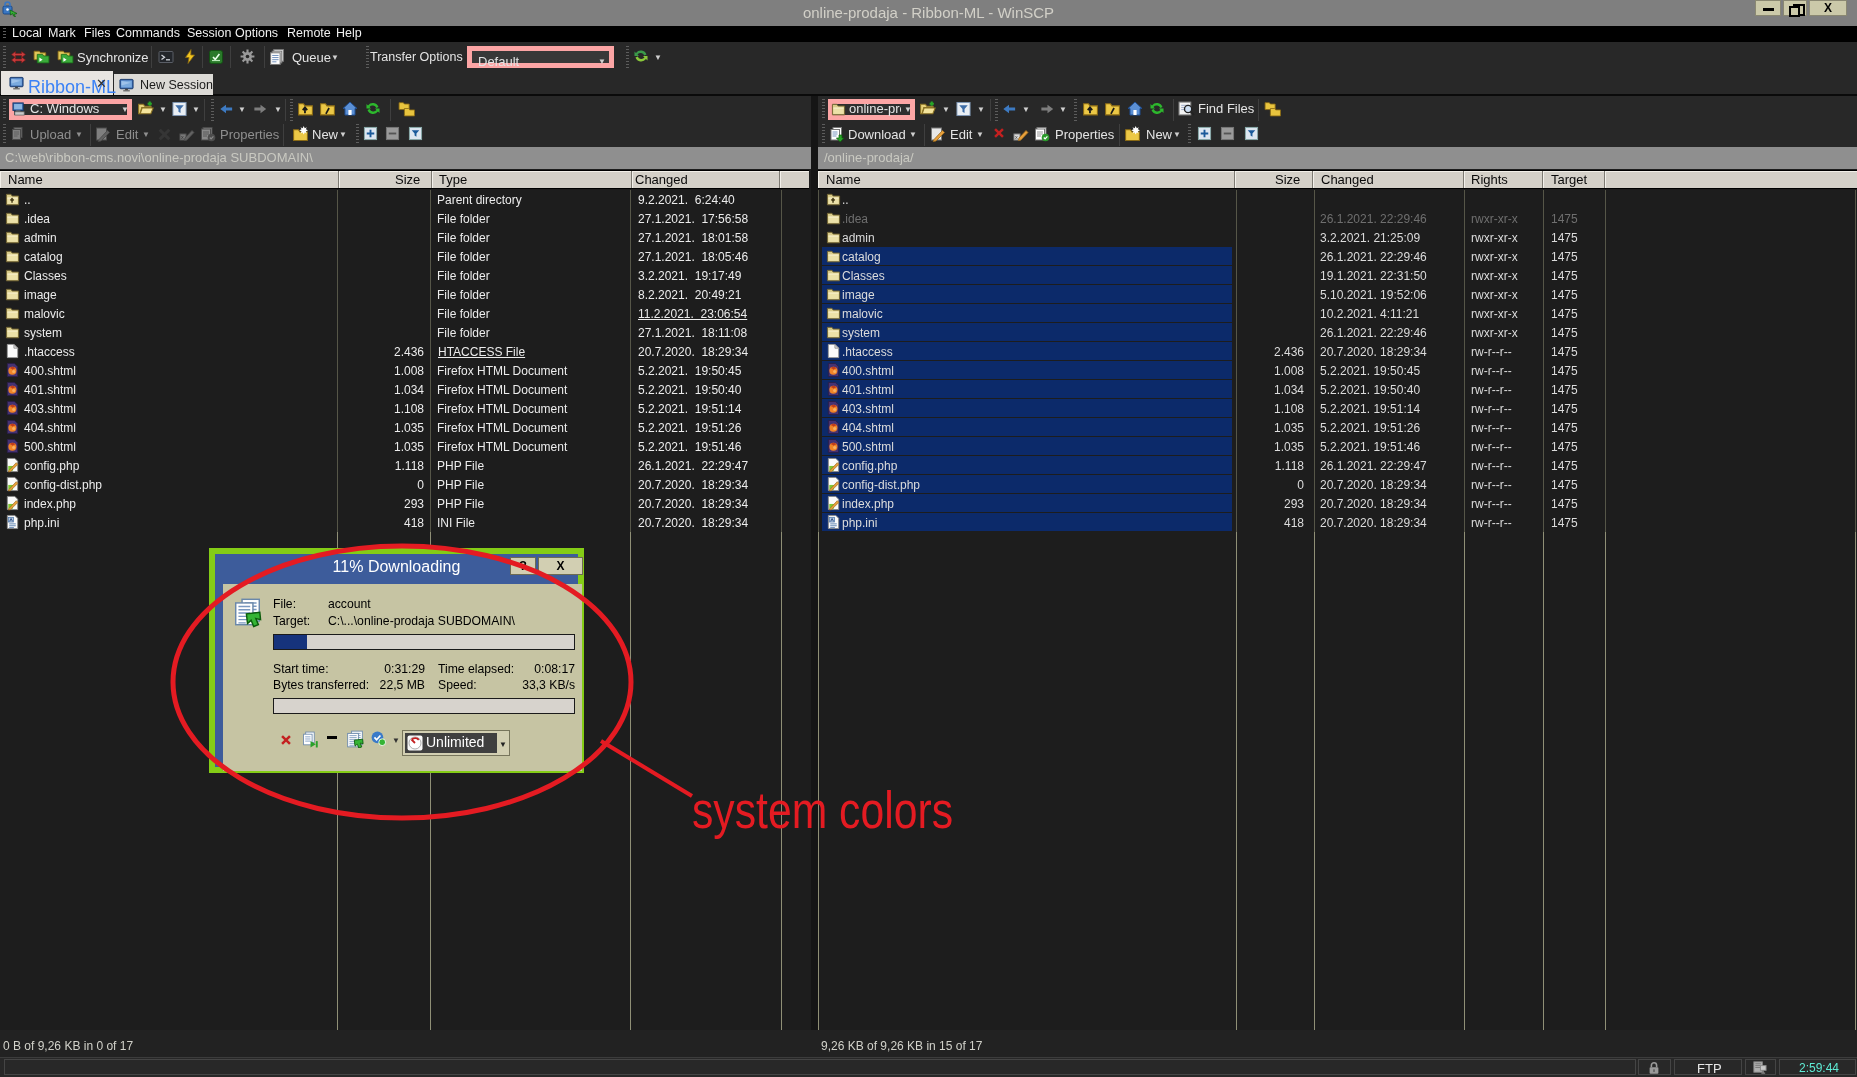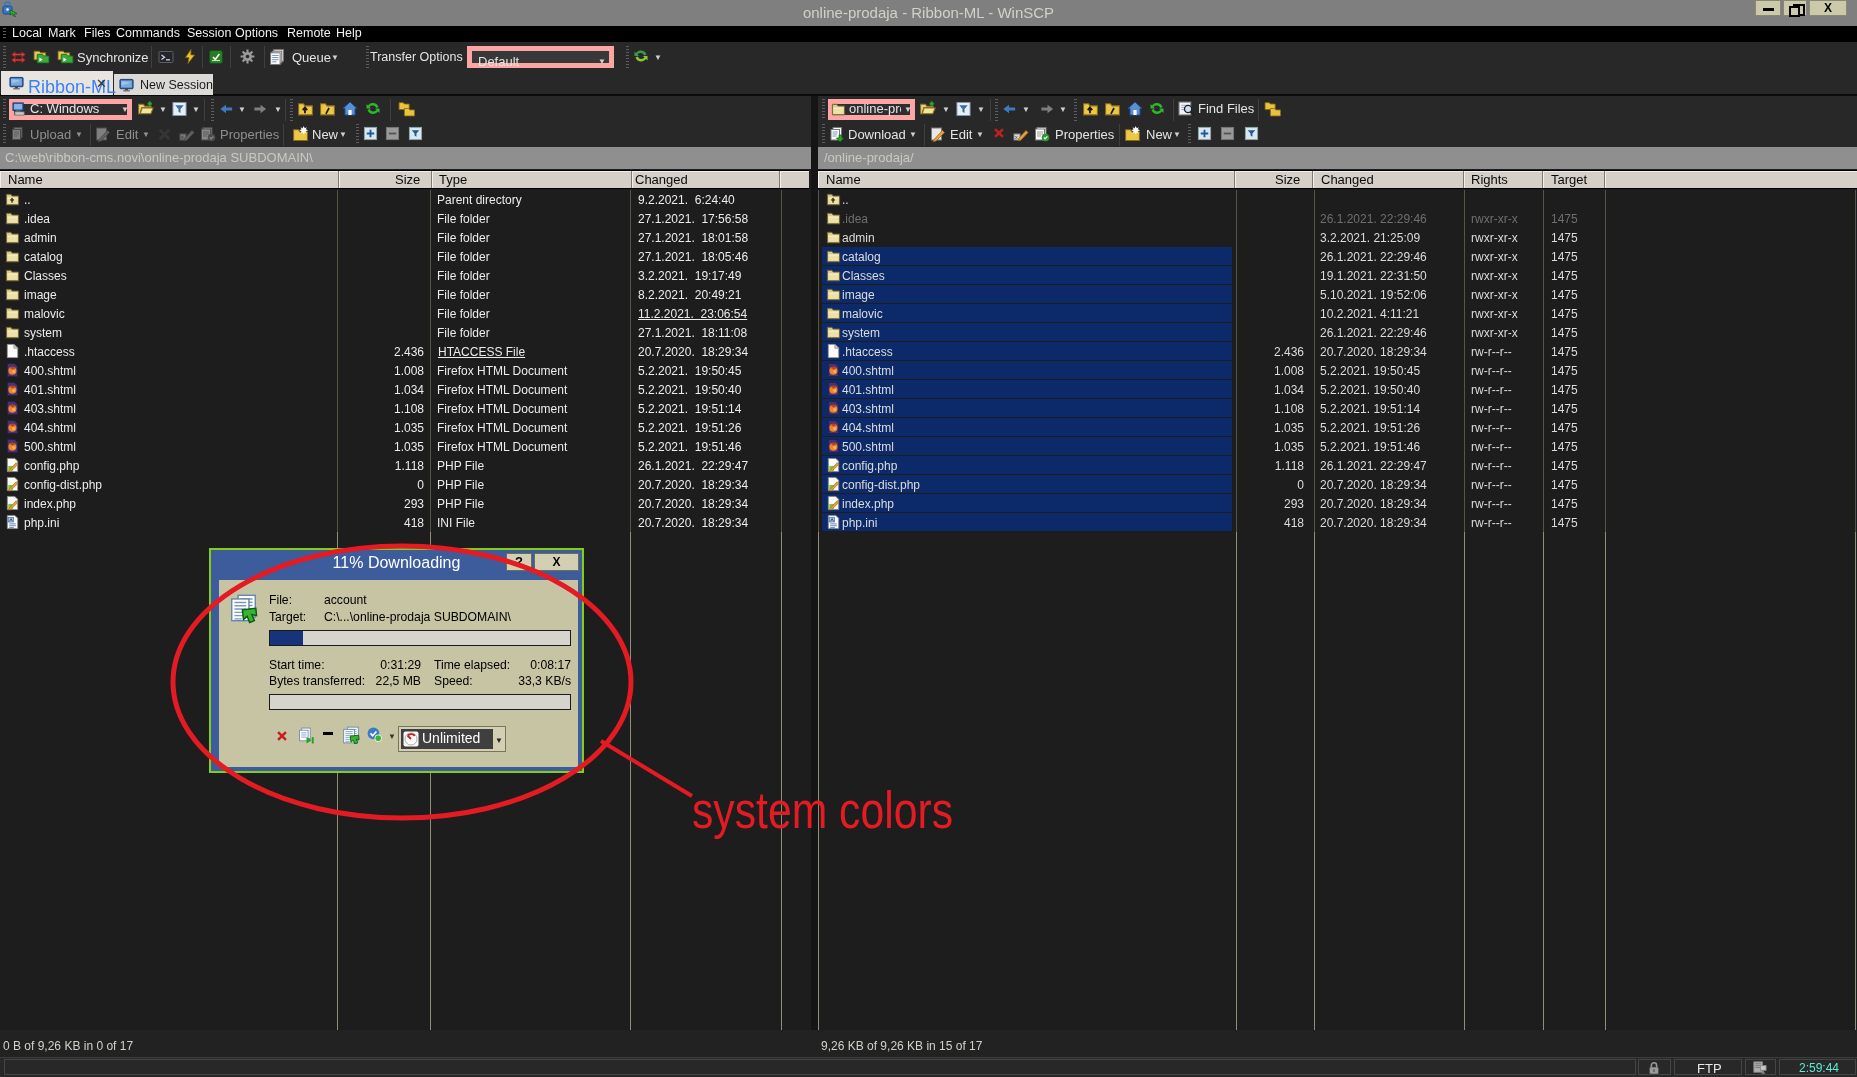--- a/index.html
+++ b/index.html
@@ -37,21 +37,21 @@
 .hsep{position:absolute;top:0;width:1px;height:17px;background:#7d7a72;}
 .hsep2{position:absolute;top:0;width:1px;height:17px;background:#f2f0ea;}
 .vline{top:190px;height:840px;width:1px;background:linear-gradient(to bottom,#565648 0,#565648 342px,#8f8f76 342px,#8f8f76 100%);}
 .row{position:absolute;height:19px;font-size:12px;color:#ececec;}
 .cell{position:absolute;top:3px;white-space:pre;}
 .sel{position:absolute;left:3px;top:0px;width:410px;height:18px;background:#0c2a6a;}
 .statustext{color:#d2d2ca;font-size:12px;}
 .botbar{left:0;top:1057px;width:1857px;height:20px;background:#282828;border-top:1px solid #3c3c3c;box-sizing:border-box;}
 .botcell{position:absolute;top:1059px;height:16px;border:1px solid #454545;box-sizing:border-box;}
 svg.ic{position:absolute;}
-.dlg{left:209px;top:548px;width:375px;height:225px;background:#3d5c9b;border:2px solid #84cc16;box-sizing:border-box;}
+.dlg{left:209px;top:548px;width:375px;height:225px;background:#3d5c9b;border:6px solid #84cc16;box-sizing:border-box;}
 .dlgtitle{position:absolute;left:0;width:100%;text-align:center;color:#fff;font-size:16px;}
 .dlgbtn{position:absolute;background:#d2cfb2;border:1px solid #6e6c52;box-sizing:border-box;text-align:center;font-weight:bold;color:#000;}
 .client{position:absolute;left:8px;top:30px;width:359px;height:187px;background:#c6c4a3;}
 .dtext{position:absolute;font-size:12.2px;color:#000;white-space:pre;}
 .pbar{position:absolute;left:50px;width:302px;height:16px;background:#d7d3cd;border:1px solid #1a1a1a;box-sizing:border-box;}
 </style>
 </head>
 <body>
 
 <div class="abs titlebar"></div>

